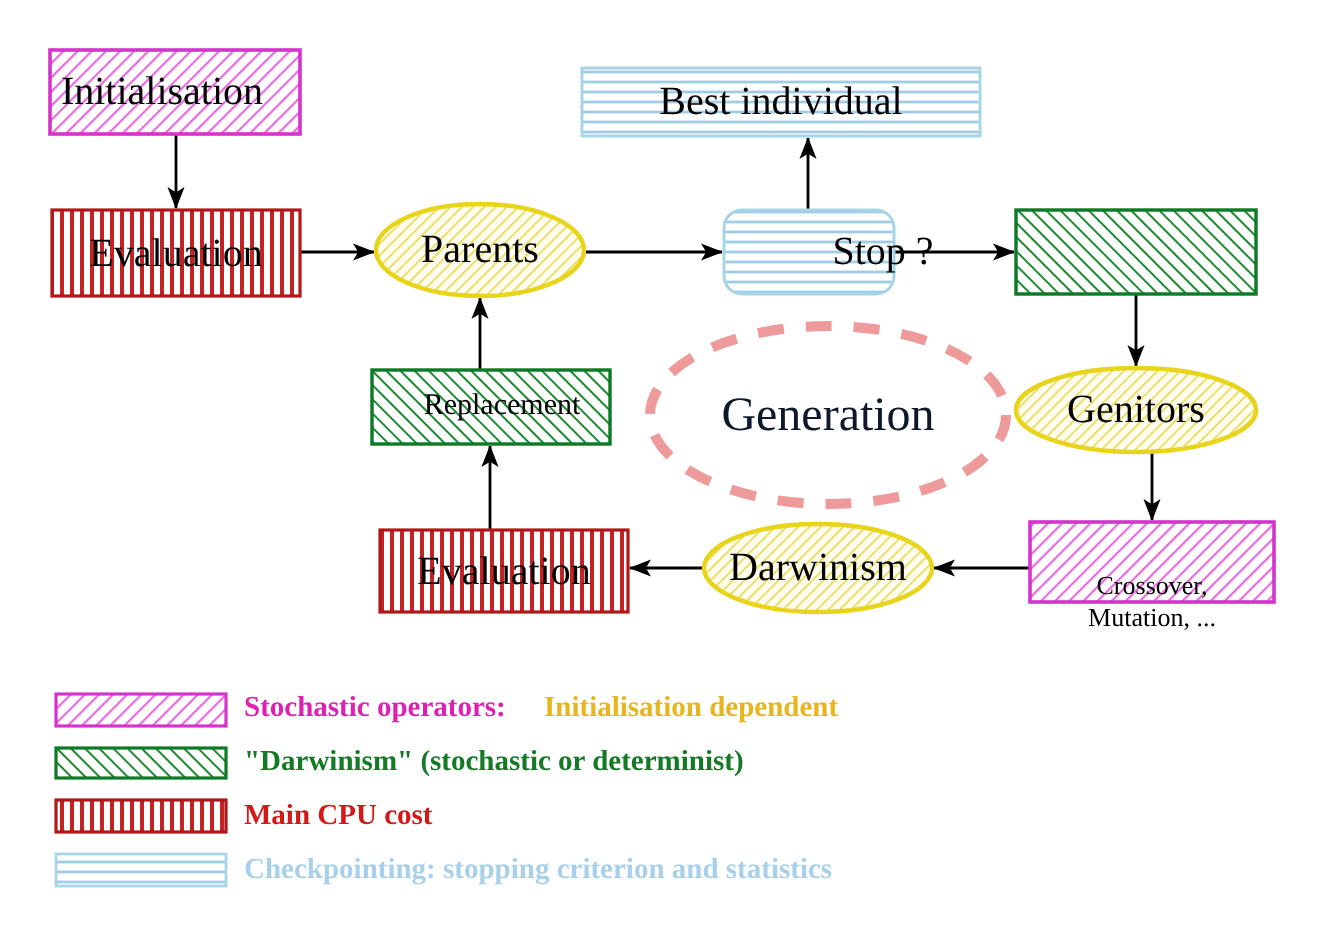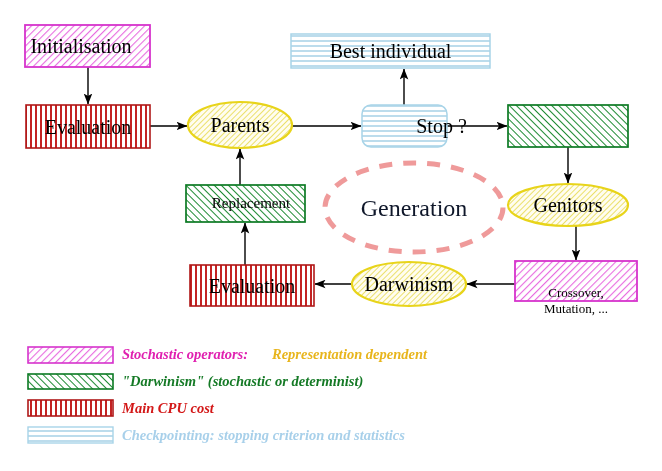--- a/index.html
+++ b/index.html
@@ -41,21 +41,20 @@
   }
   .lbl-big   { font-size: 20px; }
   .lbl-small { font-size: 13px; line-height: 1.25; }
   .lbl-gen   { font-size: 24px; color: #0f172a; }
   .legend-text {
     position: absolute;
     font-size: 14.5px;
     font-weight: bold;
     white-space: pre;
     line-height: 1;
-    font-style: italic;
   }
   .lt-magenta { color: #e020b0; }
   .lt-gold    { color: #e8b51c; }
   .lt-green   { color: #157a26; }
   .lt-red     { color: #d31818; }
   .lt-blue    { color: #a8d0ea; }
 </style>
 </head>
 <body>
 
@@ -160,21 +159,21 @@
 
   <div class="node-label lbl-big" style="left:352px; top:262px; width:114px; height:44px;">Darwinism</div>
 
   <div class="node-label lbl-big" style="left:190px; top:265px; width:124px; height:41px;">Evaluation</div>
 
   <div class="node-label lbl-small" style="left:186px; top:185px; width:130px; height:37px; font-size:15px;">Replacement</div>
 
   <div class="node-label lbl-gen" style="left:325px; top:163px; width:178px; height:89px;">Generation</div>
 
   <div class="legend-text lt-magenta" style="left:122px; top:347px;">Stochastic operators:</div>
-  <div class="legend-text lt-gold" style="left:272px; top:347px;">Representation dependent</div>
+  <div class="legend-text lt-gold" style="left:272px; top:347px;">Initialisation dependent</div>
 
   <div class="legend-text lt-green" style="left:122px; top:374px;">"Darwinism" (stochastic or determinist)</div>
 
   <div class="legend-text lt-red" style="left:122px; top:401px;">Main CPU cost</div>
 
   <div class="legend-text lt-blue" style="left:122px; top:428px;">Checkpointing: stopping criterion and statistics</div>
 
 </div>
 
 </body></html>

